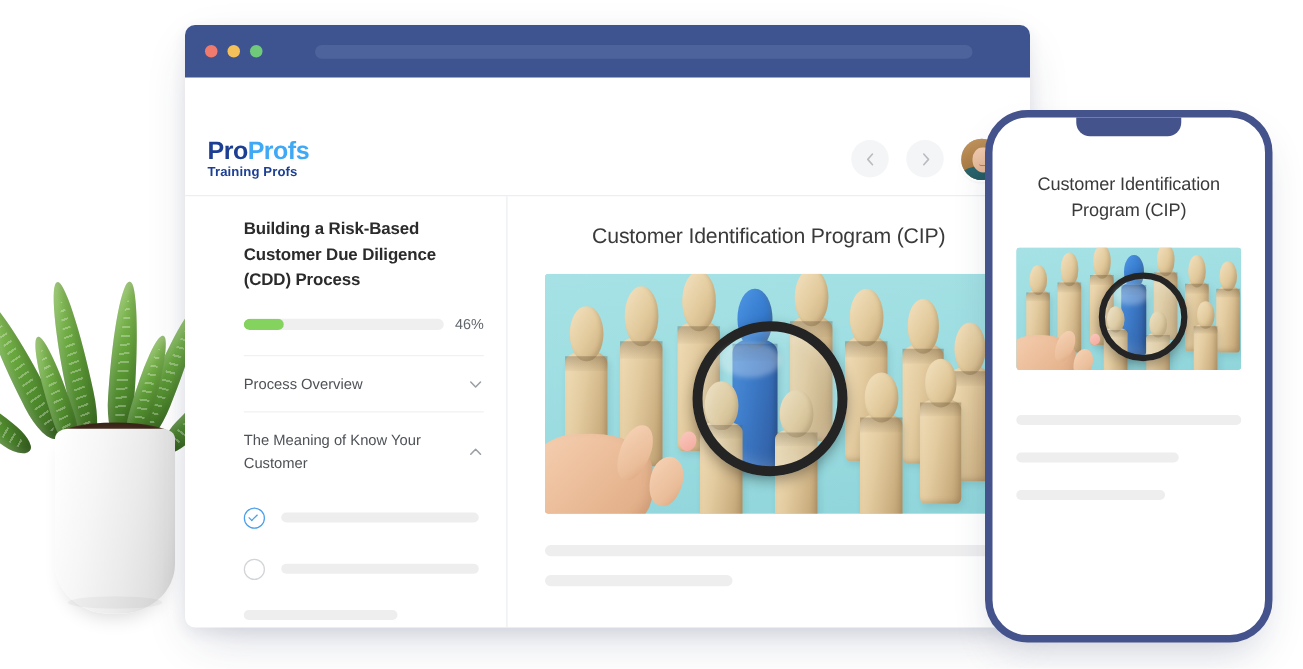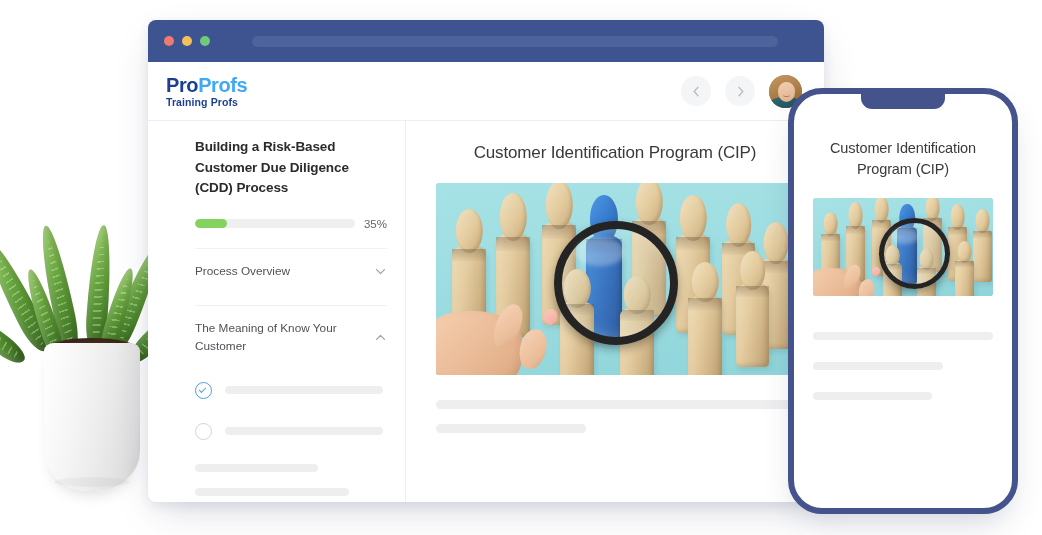--- a/index.html
+++ b/index.html
@@ -116,20 +116,21 @@
     background: #4c639c;
   }
 
   .appheader {
     height: 58px;
     display: flex;
     align-items: center;
     padding: 0 22px 0 18px;
     border-bottom: 1px solid #eceef1;
     background: #fff;
+    margin-top: 36px;
   }
   .logo { line-height: 1; user-select: none; }
   .logo-top {
     font-size: 20px;
     font-weight: bold;
     letter-spacing: -0.4px;
   }
   .logo-pro { color: #1c3f94; }
   .logo-profs { color: #3fa9f5; }
   .logo-sub {
@@ -226,21 +227,21 @@
   .toc-item {
     display: flex;
     align-items: center;
     justify-content: space-between;
     gap: 10px;
     padding: 14px 0 13px 0;
     border-top: 1px solid #f0f1f3;
     margin-top: 18px;
   }
   .toc-item:first-of-type { margin-top: 18px; }
-  .toc-item + .toc-item { margin-top: 12px; }
+  .toc-item + .toc-item { margin-top: 0; }
   .toc-label {
     font-size: 11.8px;
     color: #4e5257;
     line-height: 1.5;
   }
   .chev { flex: none; }
 
   .lesson {
     display: flex;
     align-items: center;
@@ -472,21 +473,21 @@
 
   <div class="appbody">
 
     <div class="sidebar">
       <div class="course-title">Building a Risk-Based Customer Due Diligence (CDD) Process</div>
 
       <div class="progress-row">
         <div class="progress-track">
           <div class="progress-fill" style="width:20%"></div>
         </div>
-        <div class="progress-label">35%</div>
+        <div class="progress-label">46%</div>
       </div>
 
       <div class="toc-item">
         <span class="toc-label">Process Overview</span>
         <svg class="chev" width="13" height="13" viewBox="0 0 13 13">
           <path d="M2.6 4.6 L6.5 8.6 L10.4 4.6" fill="none" stroke="#9aa0a6" stroke-width="1.25" stroke-linecap="round" stroke-linejoin="round"></path>
         </svg>
       </div>
 
       <div class="toc-item">

